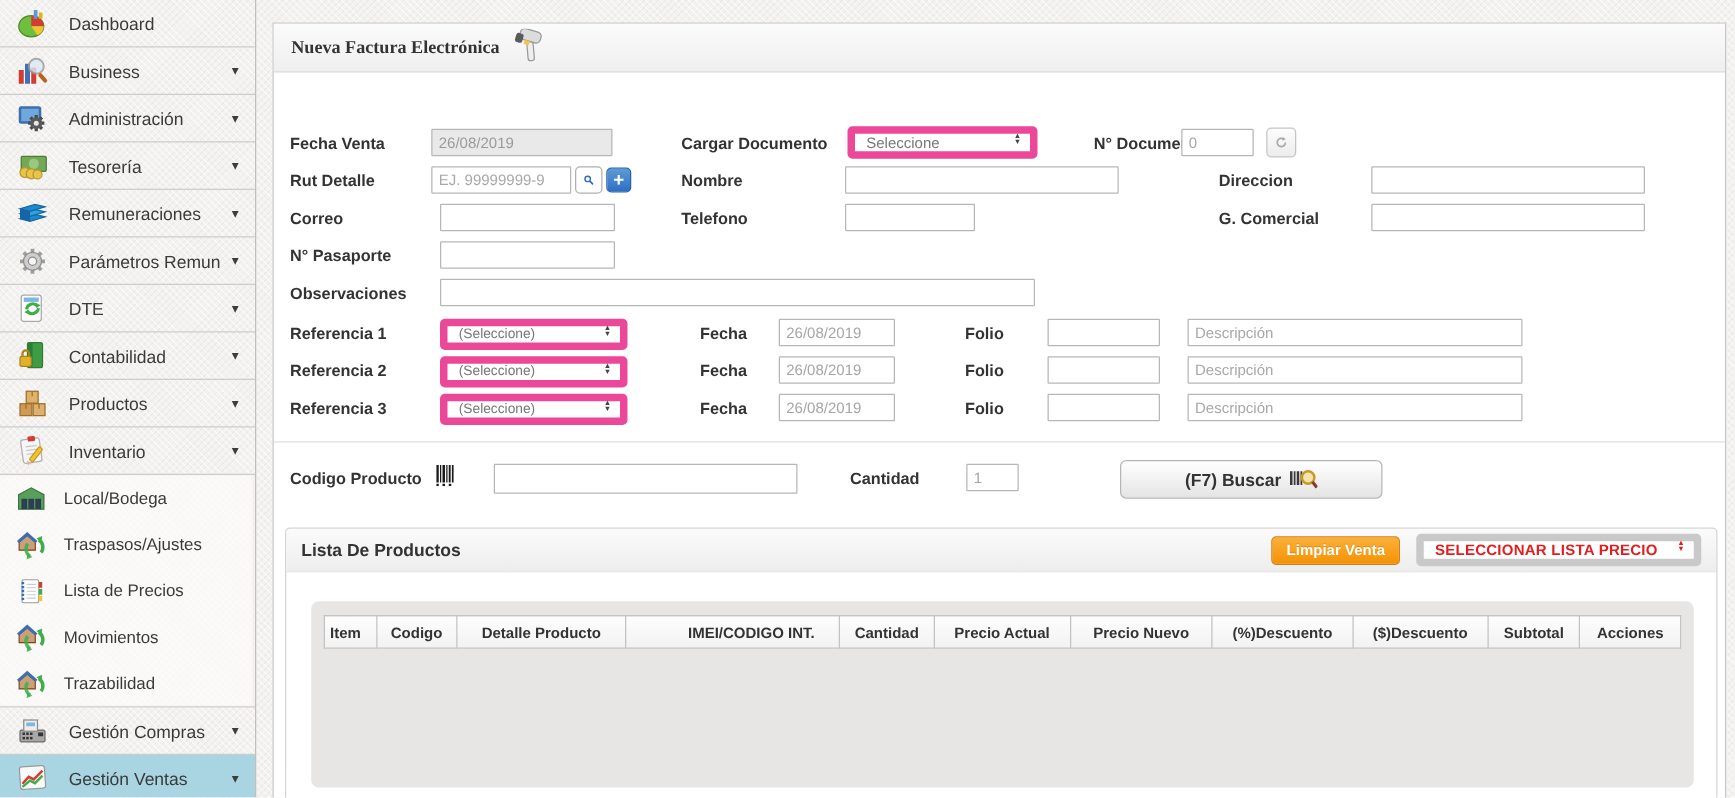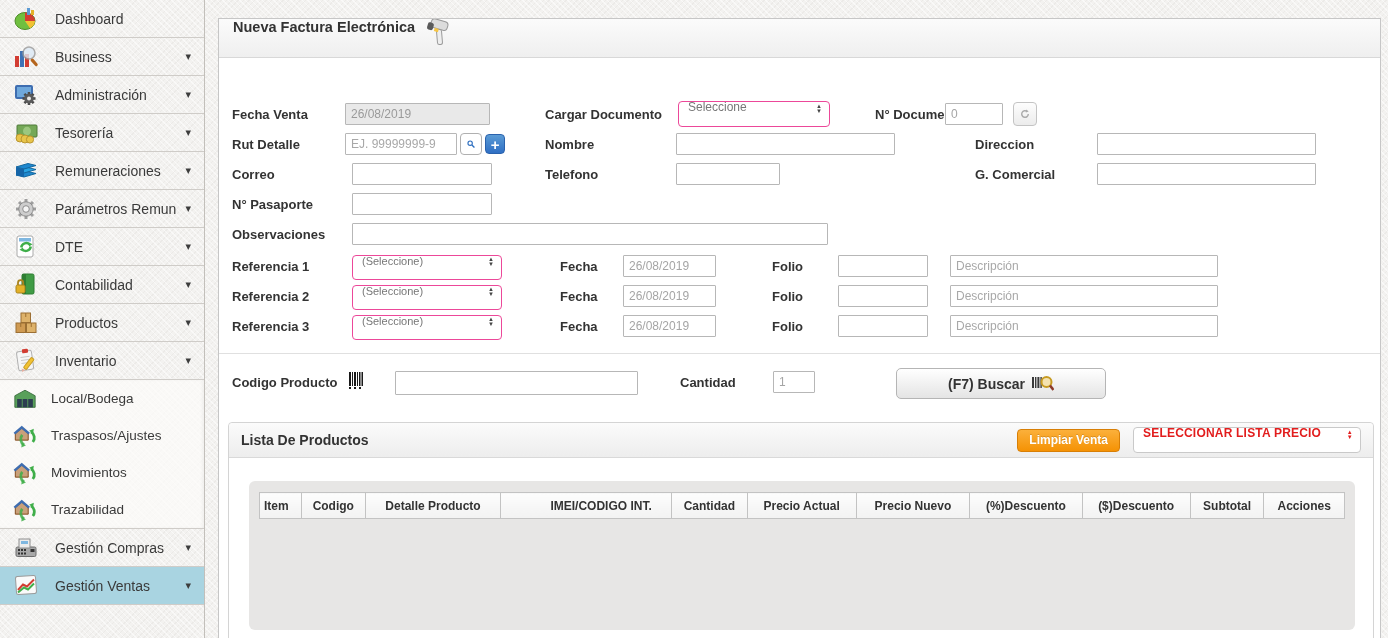--- a/index.html
+++ b/index.html
@@ -15,30 +15,30 @@
   .sidebar{position:absolute;left:0;top:0;width:204px;height:638px;overflow:hidden;border-right:1px solid #c2bfba;}
   .side-item{height:37px;border-bottom:1px solid #cfccc8;display:flex;align-items:center;padding-left:13px;cursor:pointer;font-size:14px;color:#3a3a3a;}
   .side-item .sicon{width:26px;height:26px;margin-right:16px;flex:0 0 26px;display:inline-flex;}
   .side-item .caret{margin-left:auto;margin-right:13px;font-size:11px;color:#3c3c3c;}
   .side-item.sel{background:#a9d4e1;}
   .submenu{background:rgba(252,251,250,.75);border-bottom:1px solid #cfccc8;box-shadow:inset -2px 0 3px rgba(0,0,0,.04);}
   .submenu .side-item{border-bottom:none;font-size:13.5px;}
   .submenu .side-item .sicon{width:24px;height:24px;flex-basis:24px;margin-right:14px;}
   
   .panel{position:absolute;left:218px;top:18px;width:1161px;height:640px;background:#fff;border:1px solid #c6c6c6;}
-  .panel-header{height:38px;background:linear-gradient(#fbfbfb,#efefef);border-bottom:1px solid #d8d8d8;display:flex;padding:0 14px;}
+  .panel-header{height:38px;background:linear-gradient(#fbfbfb,#efefef);border-bottom:1px solid #d8d8d8;display:flex;align-items:center;padding:0 14px;font-family:Liberation Serif, serif;}
   .panel-header .ptitle{font-size:14.5px;font-weight:bold;color:#333;}
   .panel-header .scanner{margin-left:10px;display:inline-flex;}
   .panel-body{position:relative;height:600px;}
   .lbl{position:absolute;font-size:13px;font-weight:bold;color:#333;white-space:nowrap;}
   .inp{position:absolute;height:22px;border:1px solid #b7b7b7;border-radius:1px;background:#fff;font-family:"Liberation Sans",sans-serif;font-size:12px;color:#555;padding:0 5px;box-sizing:border-box;}
   .inp::placeholder{color:#a8a8a8;}
   .inp.dis{background:#e9e9e9;color:#9a9a9a;}
   .inp.ghost{color:#a5a5a5;}
-  .selbox{position:absolute;border:1px solid #ec4899;border-radius:4px;background:#fff;display:flex;align-items:flex-end;font-size:12px;color:#777;padding:0 4px 12px 9px;box-sizing:border-box;cursor:pointer;}
+  .selbox{position:absolute;border:6px solid #ec4899;border-radius:4px;background:#fff;display:flex;align-items:flex-start;font-size:12px;color:#777;padding:0 4px 12px 9px;box-sizing:border-box;cursor:pointer;}
   .arrows{margin-left:auto;display:flex;flex-direction:column;align-items:center;font-size:6px;line-height:5px;color:#444;padding-right:3px;}
   .sqbtn{position:absolute;box-sizing:border-box;display:inline-flex;align-items:center;justify-content:center;cursor:pointer;border-radius:4px;}
   .search-btn{width:22px;height:22px;background:#fff;border:1px solid #b0b0b0;}
   .plus-btn{width:20px;height:20px;background:linear-gradient(#5b9bd5,#2f6fc4);border:1px solid #2a62ad;color:#fff;font-size:15px;font-weight:bold;line-height:1;}
   .refresh-btn{width:24px;height:24px;background:linear-gradient(#fdfdfd,#ececec);border:1px solid #c4c4c4;}
   .divider{position:absolute;left:0;right:0;top:295px;border-top:1px solid #e0e0e0;}
   .buscar-btn{position:absolute;left:677px;top:310px;width:210px;height:31px;border:1px solid #b5b5b5;border-radius:5px;background:linear-gradient(#ffffff,#e4e4e4);font-family:"Liberation Sans",sans-serif;font-size:14px;font-weight:bold;color:#333;display:inline-flex;align-items:center;justify-content:center;gap:7px;cursor:pointer;}
   
   .subpanel{position:absolute;left:9px;top:364px;width:1146px;height:280px;background:#fff;border:1px solid #d4d4d4;border-radius:4px 4px 0 0;box-sizing:border-box;}
   .subpanel-header{height:34px;background:linear-gradient(#fbfbfb,#ededed);border-bottom:1px solid #d9d9d9;border-radius:4px 4px 0 0;display:flex;align-items:center;padding:0 12px;}
@@ -213,20 +213,39 @@
           <svg viewBox="0 0 26 26" width="24" height="24">
             <path d="M2.5 10.5 L9.5 4.5 L16.5 10.5 V17.5 H2.5 Z" fill="#c9a07a" stroke="#7d4413"></path>
             <path d="M1.5 10.5 L9.5 3.5 L17.5 10.5" fill="none" stroke="#3e6db0" stroke-width="2.6"></path>
             <path d="M19.5 8.5 a7.5 7.5 0 0 1 2 11" fill="none" stroke="#3fae49" stroke-width="3"></path>
             <path d="M22.5 5.2 l-0.6 5.4 -4.4-3.2z" fill="#3fae49"></path>
             <path d="M12 22.8 a7.5 7.5 0 0 1-2-11" fill="none" stroke="#3fae49" stroke-width="3" opacity=".85"></path>
             <path d="M9 25.5 l0.6-5.4 4.4 3.2z" fill="#3fae49" opacity=".85"></path>
           </svg>
         </span>
       <span class="slabel">Traspasos/Ajustes</span>
+    </div>
+    <div class="side-item">
+      <span class="sicon">
+          <svg viewBox="0 0 26 26" width="24" height="24">
+            <rect x="5" y="3" width="14.5" height="20" rx="1.5" fill="#fff" stroke="#9a9a9a"></rect>
+            <line x1="5.8" y1="5" x2="5.8" y2="22" stroke="#2e6fc0" stroke-width="2.2" stroke-dasharray="2 1.4"></line>
+            <g stroke="#c9c9c9">
+              <line x1="9" y1="7" x2="17" y2="7"></line>
+              <line x1="9" y1="10" x2="17" y2="10"></line>
+              <line x1="9" y1="13" x2="17" y2="13"></line>
+              <line x1="9" y1="16" x2="17" y2="16"></line>
+              <line x1="9" y1="19" x2="17" y2="19"></line>
+            </g>
+            <rect x="19.5" y="5" width="3" height="5" fill="#d23c32"></rect>
+            <rect x="19.5" y="11" width="3" height="5" fill="#3fae49"></rect>
+            <rect x="19.5" y="17" width="3" height="4.5" fill="#f2c233"></rect>
+          </svg>
+        </span>
+      <span class="slabel">Lista de Precios</span>
     </div>
     <div class="side-item">
       <span class="sicon">
           <svg viewBox="0 0 26 26" width="24" height="24">
             <path d="M2.5 10.5 L9.5 4.5 L16.5 10.5 V17.5 H2.5 Z" fill="#c9a07a" stroke="#7d4413"></path>
             <path d="M1.5 10.5 L9.5 3.5 L17.5 10.5" fill="none" stroke="#3e6db0" stroke-width="2.6"></path>
             <path d="M19.5 8.5 a7.5 7.5 0 0 1 2 11" fill="none" stroke="#3fae49" stroke-width="3"></path>
             <path d="M22.5 5.2 l-0.6 5.4 -4.4-3.2z" fill="#3fae49"></path>
             <path d="M12 22.8 a7.5 7.5 0 0 1-2-11" fill="none" stroke="#3fae49" stroke-width="3" opacity=".85"></path>
             <path d="M9 25.5 l0.6-5.4 4.4 3.2z" fill="#3fae49" opacity=".85"></path>

